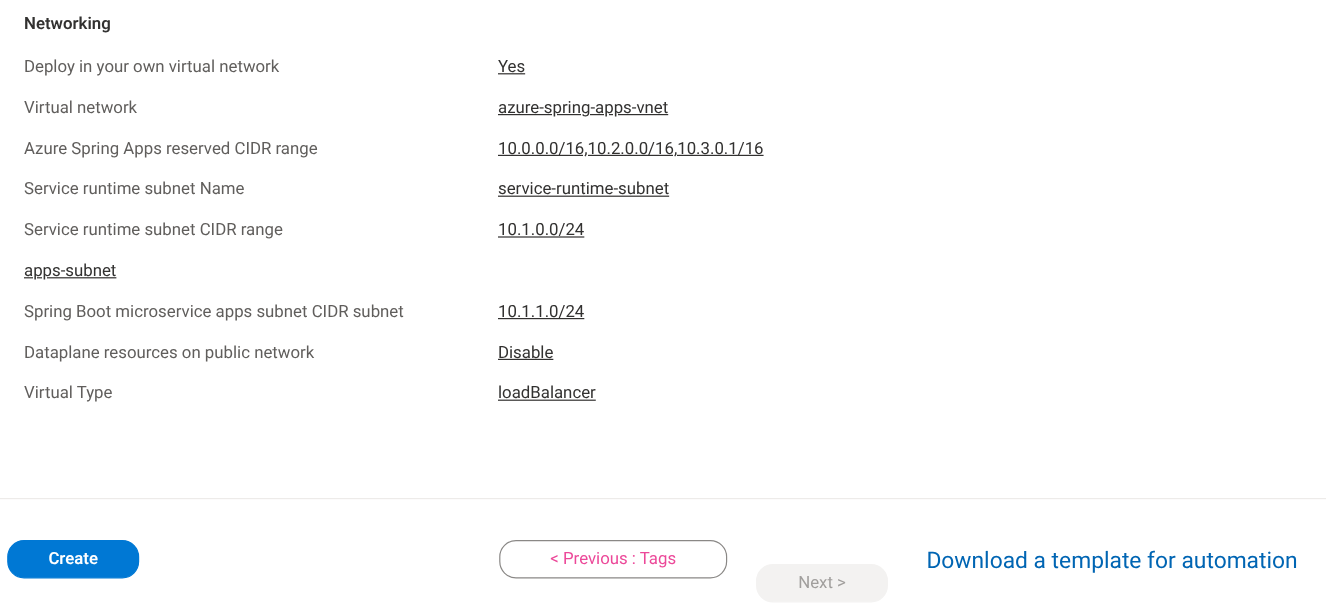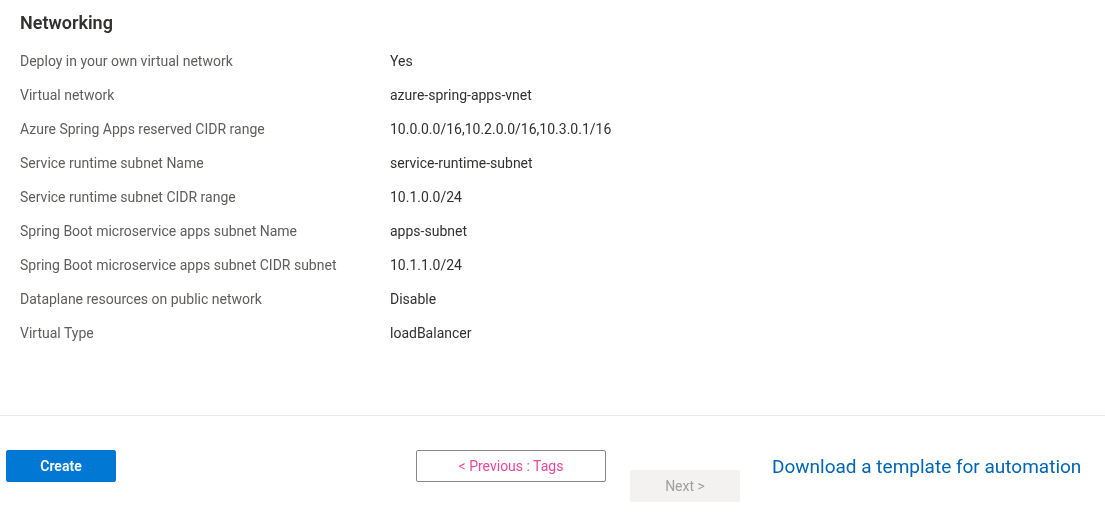--- a/index.html
+++ b/index.html
@@ -9,56 +9,58 @@
       color: #323130;
       background: #fff;
       width: 1105px;
       height: 512px;
       position: relative;
     }
     .content {
       padding: 12px 20px 0 20px;
     }
     .section-title {
-      font-size: 18px;
+      font-size: 14px;
       font-weight: 600;
       color: #323130;
       margin-bottom: 18px;
     }
     .field-row {
       display: flex;
       align-items: flex-start;
       margin-bottom: 14px;
+      gap: 25px;
     }
     .field-label {
       width: 370px;
       color: #605e5c;
       font-size: 14px;
       line-height: 20px;
       padding-right: 10px;
     }
     .field-value {
       color: #323130;
       font-size: 14px;
       line-height: 20px;
+      text-decoration: underline;
     }
     .footer {
       position: absolute;
       left: 0;
       right: 0;
       bottom: 0;
       border-top: 1px solid #edebe9;
       padding: 14px 20px 10px 6px;
       display: flex;
       align-items: center;
     }
     .btn {
       font-family: inherit;
       font-size: 14px;
-      border-radius: 2px;
+      border-radius: 14px;
       cursor: pointer;
       height: 32px;
       padding: 0 20px;
       display: inline-flex;
       align-items: center;
       justify-content: center;
     }
     .btn-primary {
       background: #0078d4;
       color: #fff;
@@ -115,21 +117,20 @@
     <div class="field-label">Service runtime subnet Name</div>
     <div class="field-value">service-runtime-subnet</div>
   </div>
 
   <div class="field-row">
     <div class="field-label">Service runtime subnet CIDR range</div>
     <div class="field-value">10.1.0.0/24</div>
   </div>
 
   <div class="field-row">
-    <div class="field-label">Spring Boot microservice apps subnet Name</div>
     <div class="field-value">apps-subnet</div>
   </div>
 
   <div class="field-row">
     <div class="field-label">Spring Boot microservice apps subnet CIDR subnet</div>
     <div class="field-value">10.1.1.0/24</div>
   </div>
 
   <div class="field-row">
     <div class="field-label">Dataplane resources on public network</div>

